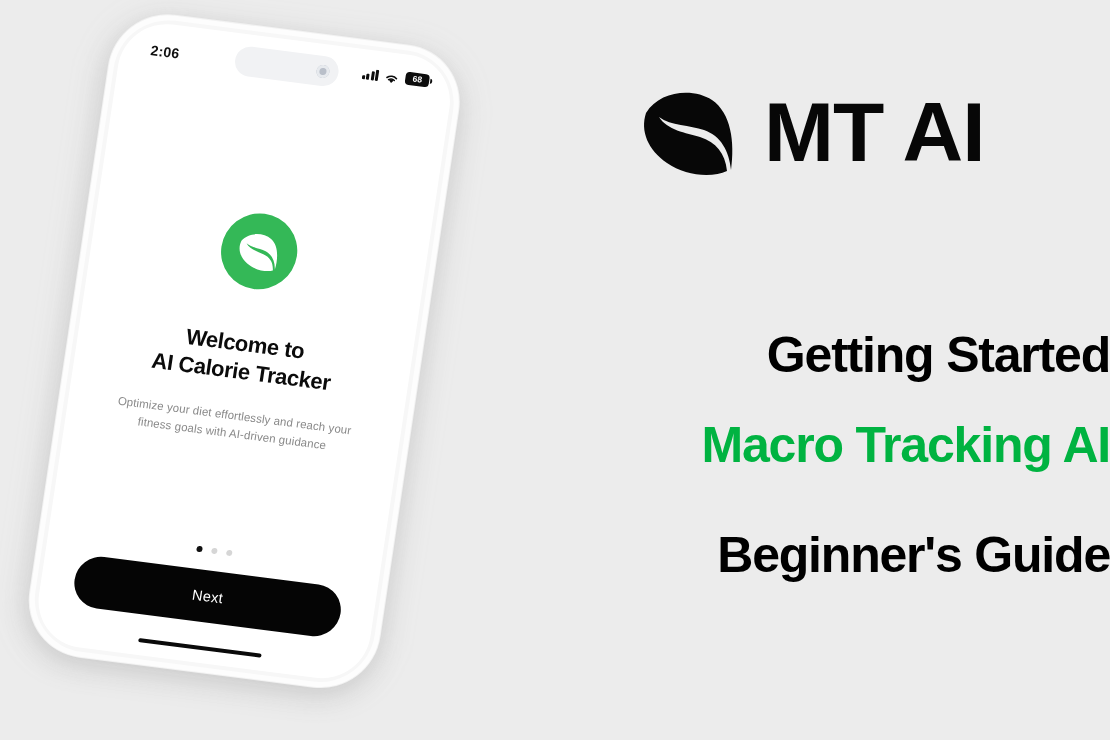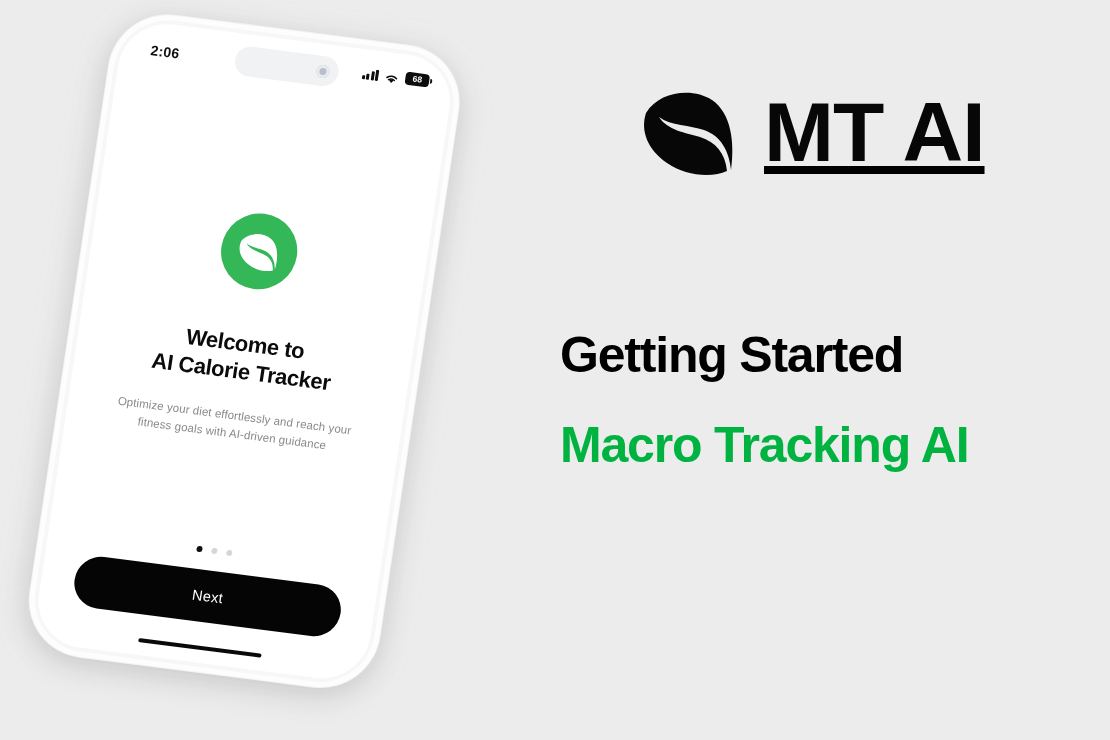--- a/index.html
+++ b/index.html
@@ -10,31 +10,31 @@
     overflow:hidden;
   }
   .stage { position:relative; width:1110px; height:740px; background:#ececec; }
 
   
   .right-panel {
     position:absolute; left:560px; top:0; width:550px; height:740px;
   }
   .brand-row {
     position:absolute; left:80px; top:86px;
-    display:flex; align-items:center; gap:24px;text-decoration:underline;
+    display:flex; align-items:center; gap:24px;
   }
   .brand-leaf { width:100px; height:92px; display:block; }
   .brand-text {
     font-size:84px; font-weight:700; color:#070707;
     letter-spacing:-1px; line-height:1;
     font-family:"Liberation Sans", sans-serif;
   }
 
   .headline-block {
-    position:absolute; left:0; top:330px; width:550px; text-align:left;
+    position:absolute; left:0; top:330px; width:550px; text-align:right;
   }
   .headline {
     font-size:50px; font-weight:700; line-height:1.0;
     letter-spacing:-1.2px; color:#000;
     font-family:"Liberation Sans", sans-serif;
   }
   .headline.l1 { margin-bottom:40px; }
   .headline.l2 { color:#00b341; margin-bottom:60px; }
   .headline.l3 { color:#000; }
 
@@ -253,17 +253,18 @@
                    C50 39 31 40 19 31 C27 44 46 47 60 51 C76 56 85 67 87 85
                    C72 92 45 90 27 77 C8 64 0 45 6 27 Z" fill="#070707"></path>
         </svg>
       </span>
       <span class="brand-text">MT AI</span>
     </div>
 
     <div class="headline-block">
       <div class="headline l1">Getting Started</div>
       <div class="headline l2">Macro Tracking AI</div>
+      <div class="headline l3">Beginner's Guide</div>
     </div>
 
   </div>
 
 </div>
 
 </body></html>

